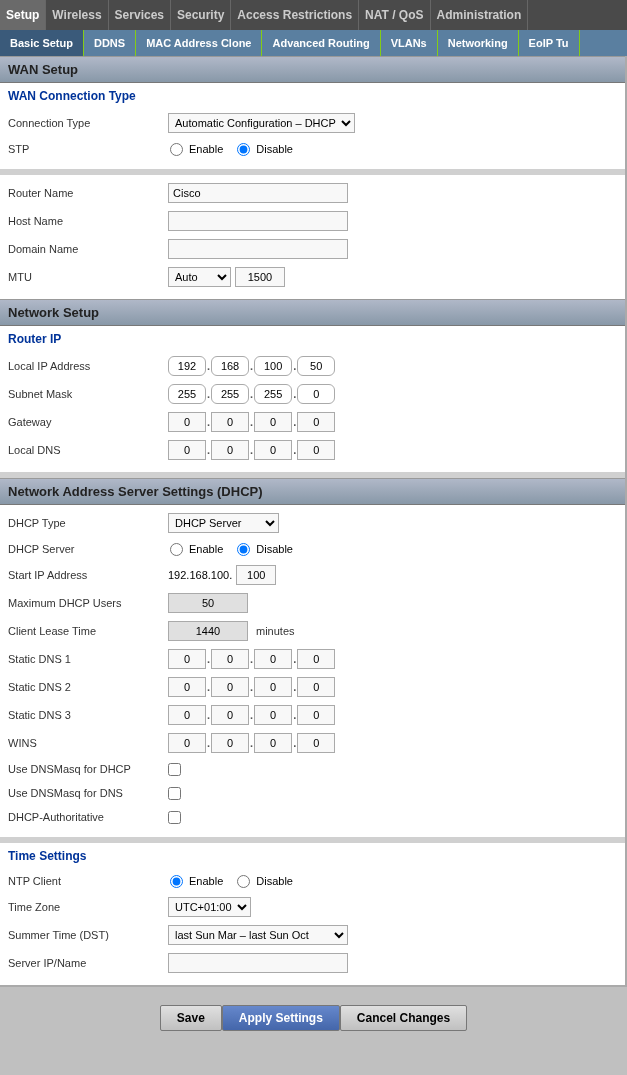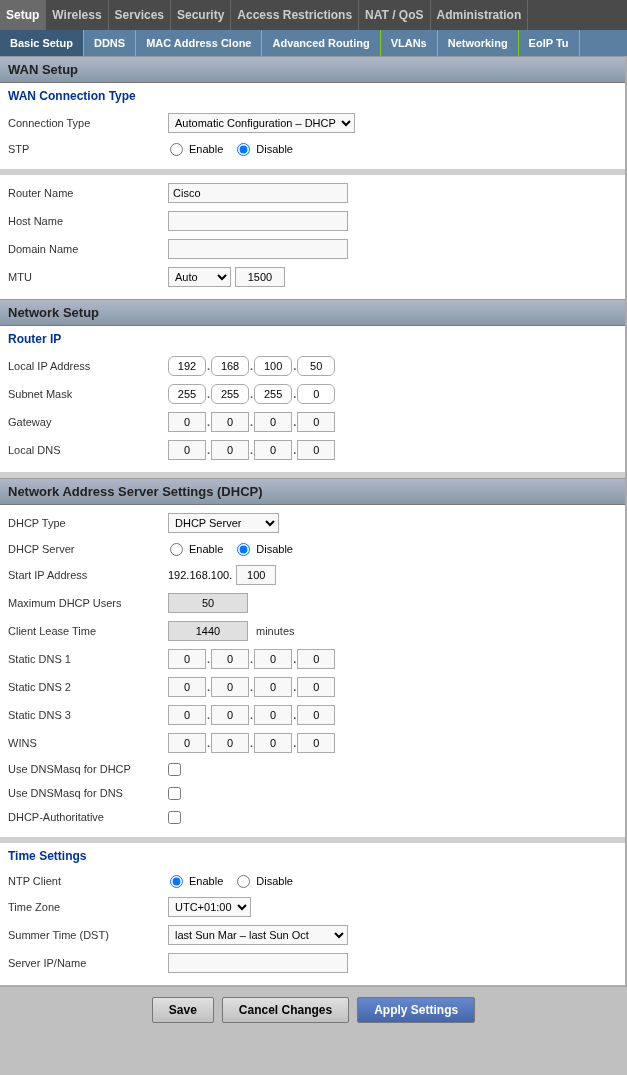--- a/index.html
+++ b/index.html
@@ -127,24 +127,24 @@
 
     
     .section-divider { height: 6px; background: #d0d0d0; }
 
     
     input[type="checkbox"] { margin: 0; }
 
     
     .bottom-bar {
       background: #c0c0c0;
-      padding: 10px;
+      padding: 18px;
       display: flex;
       justify-content: center;
-      gap: 8px;
+      gap: 0;
       border-top: 2px solid #aaa;
     }
 
     .btn {
       padding: 5px 16px;
       font-size: 12px;
       font-weight: bold;
       cursor: pointer;
       border: 1px solid #777;
       border-radius: 2px;
@@ -507,17 +507,17 @@
               <input type="text" class="wide" value="" style="">
             </div>
           </div>
         </div>
 
       </div>
     </div>
 
     <div class="bottom-bar">
       <button class="btn btn-save">Save</button>
+      <button class="btn btn-apply">Apply Settings</button>
       <button class="btn btn-cancel">Cancel Changes</button>
-      <button class="btn btn-apply">Apply Settings</button>
     </div>
   </div>
 </div>
 
 </body></html>

